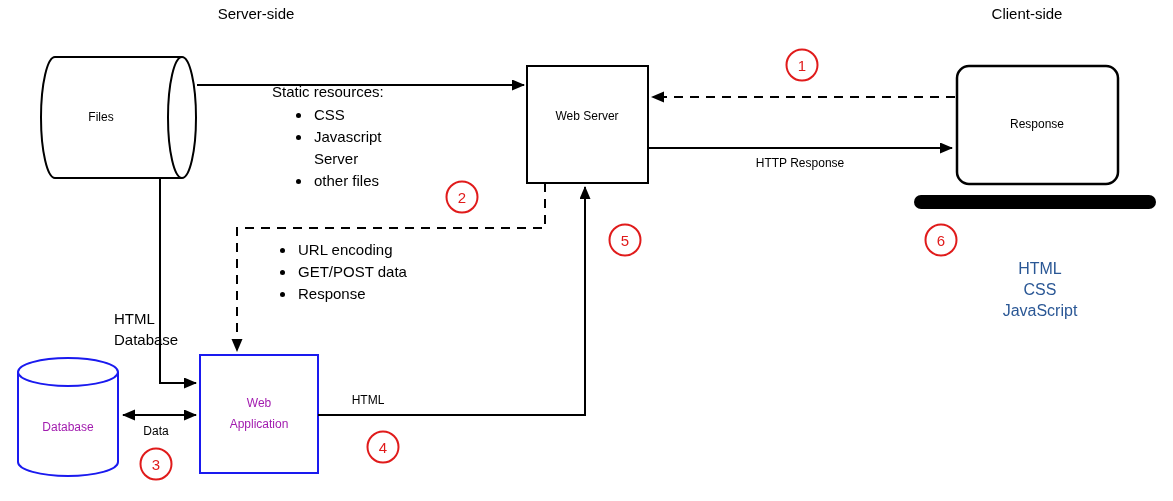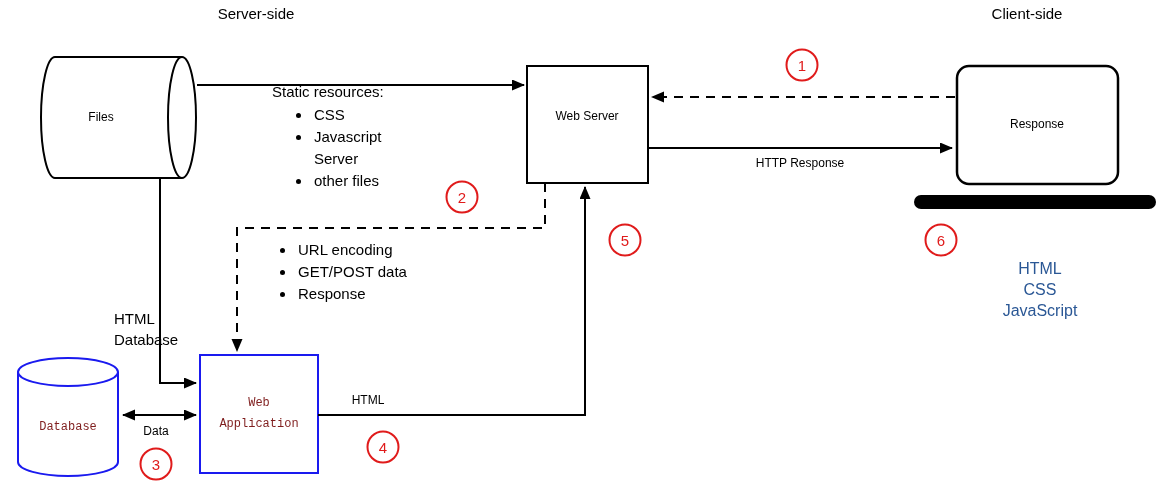--- a/index.html
+++ b/index.html
@@ -6,21 +6,21 @@
   .canvas {
     position:relative; width:1160px; height:501px; background:#ffffff;
     font-family:"Liberation Sans", sans-serif; color:#000; overflow:hidden;
   }
   .layer { position:absolute; left:0; top:0; }
   .lbl {
     position:absolute; transform:translate(-50%,-50%);
     font-size:12px; white-space:nowrap; line-height:20px;
   }
   .region { font-size:15px; }
-  .blue { color:#7f1d1d;font-family:Liberation Mono, monospace; }
+  .blue { color:#a21caf; }
   .steelblue { color:#2a5795; }
   .center { text-align:center; }
   .two-line { line-height:21px; }
   .lbl-left { position:absolute; font-size:15px; line-height:21px; white-space:nowrap; }
   .note { position:absolute; font-size:15px; }
   .note-title { font-size:15px; line-height:19px; }
   .note-list { margin:3px 0 0 0; padding-left:40px; list-style:disc; line-height:22px; font-size:15px; }
   .note-list li { padding-left:2px; }
   .note-list li.no-bullet { list-style:none; }
   .client-output { font-size:16px; line-height:21px; }

